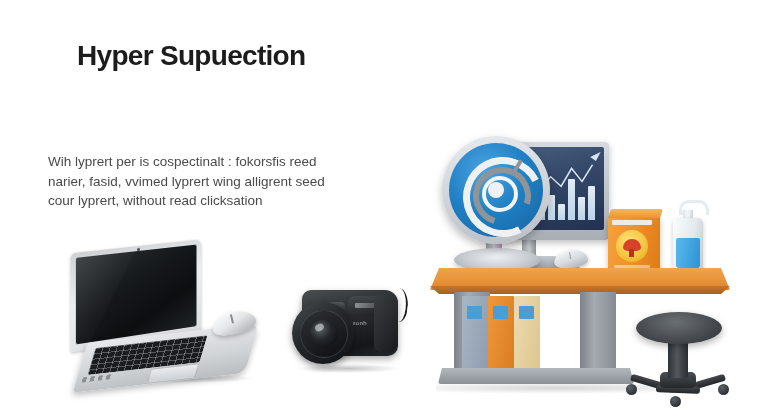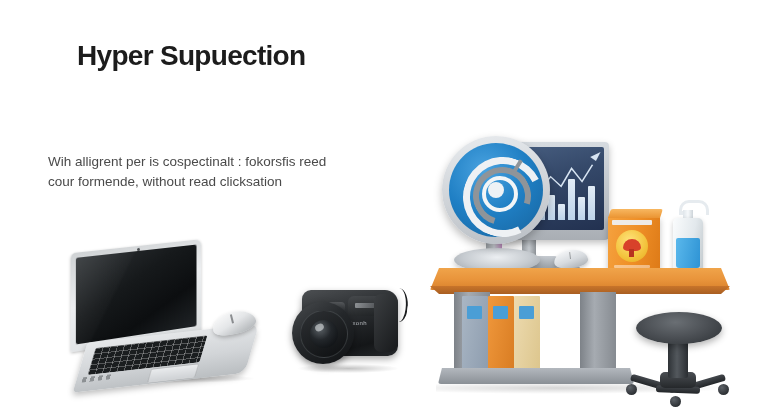--- a/index.html
+++ b/index.html
@@ -224,22 +224,23 @@
 </head>
 <body>
 
 <div id="banner">
 
   <div id="headline">
     <span class="hl-line">Hyper Supuection</span>
   </div>
 
   <div id="body-copy">
-    <span class="bc-line">Wih alligrent per is cospectinalt : fokorsfis reed</span>
-    <span class="bc-line">cour formende, without read clicksation</span>
+    <span class="bc-line">Wih lyprert per is cospectinalt : fokorsfis reed</span>
+    <span class="bc-line">narier, fasid, vvimed lyprert wing alligrent seed</span>
+    <span class="bc-line">cour lyprert, without read clicksation</span>
   </div>
 
   <div id="laptop">
     <div class="lt-shadow"></div>
     <div class="lt-screen">
       <div class="lt-cam"></div>
       <div class="lt-glass">
         <div class="lt-glare"></div>
       </div>
     </div>

